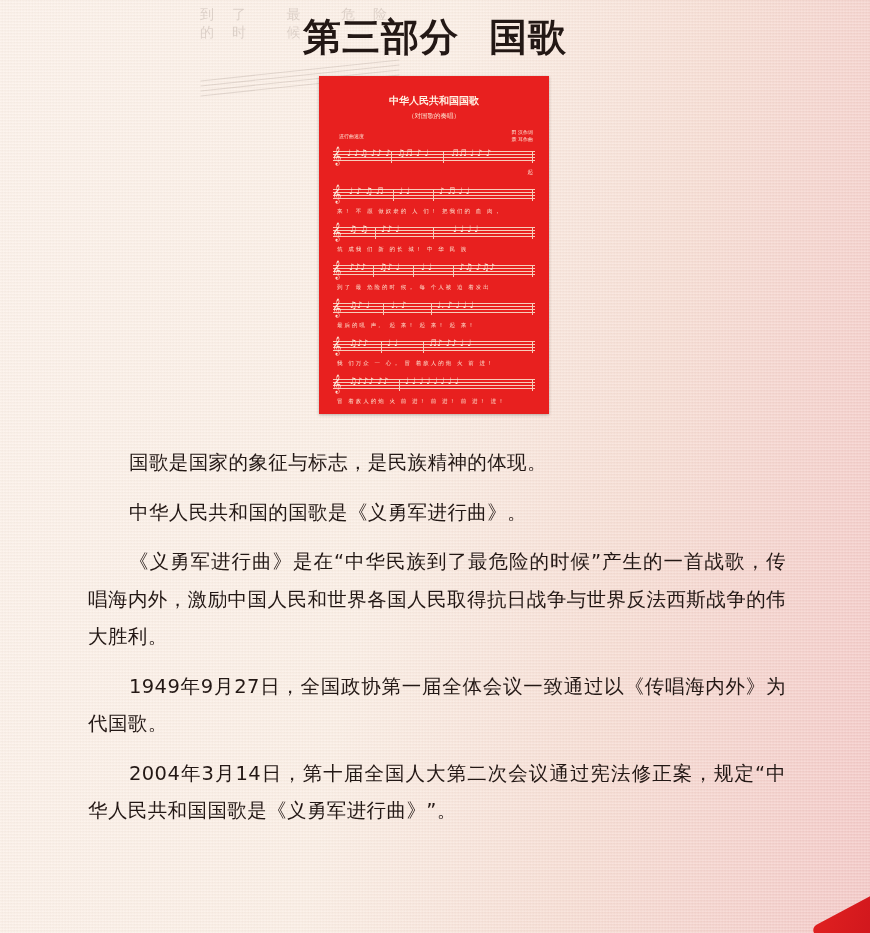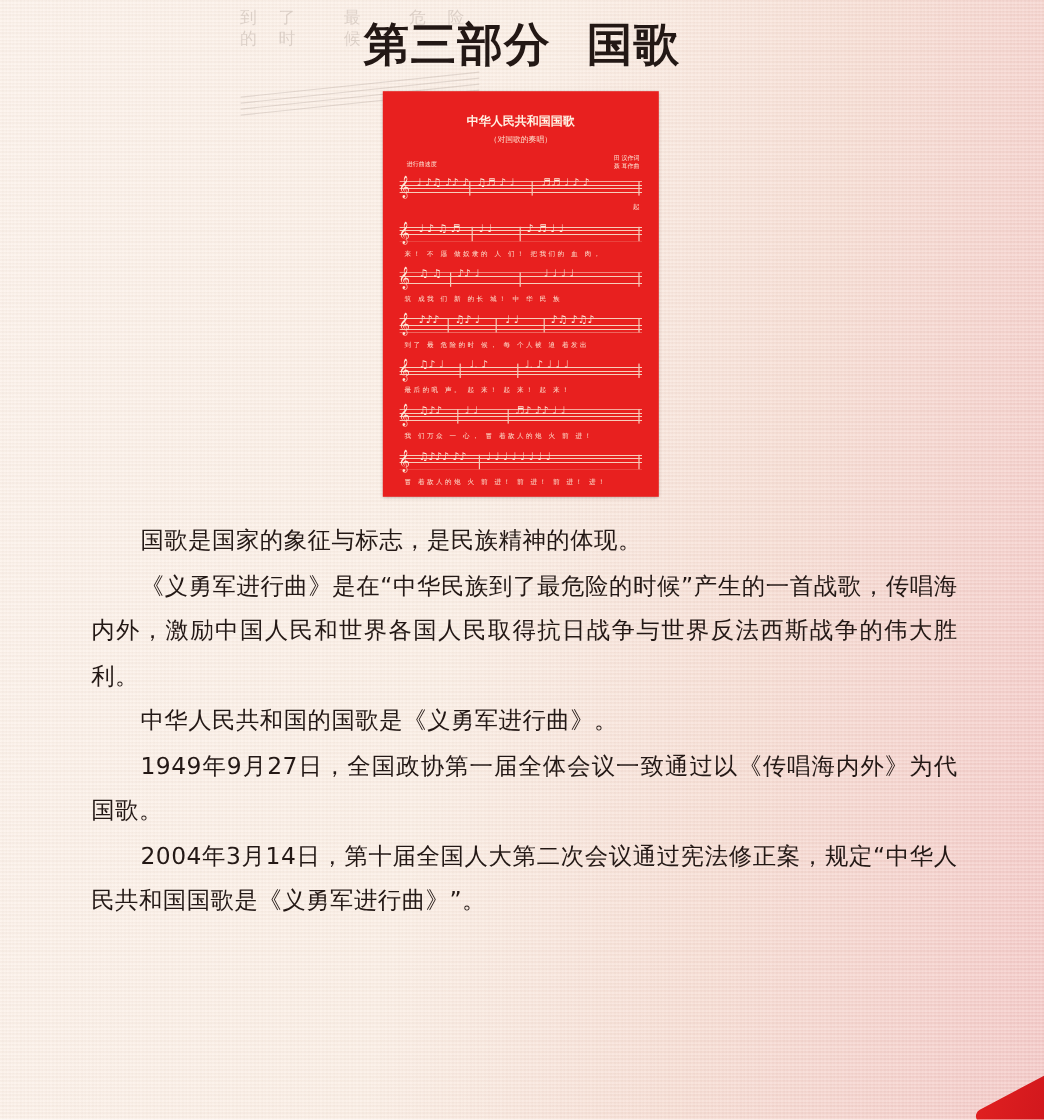--- a/index.html
+++ b/index.html
@@ -45,21 +45,21 @@
   .staff .clef { position: absolute; left: -1px; top: -5px; font-size: 16px; color: #fde7d8; font-family: "DejaVu Serif", serif; }
   .staff .bar { position: absolute; top: 0; width: 1px; height: 12px; background: #f7cdbb; }
   .staff .note { position: absolute; font-size: 9px; top: -3px; color: #fde7d8; font-family: "DejaVu Sans", sans-serif; }
   .lyrics { position: absolute; left: 4px; right: 0; top: 23px; font-size: 5.5px; letter-spacing: 2px; color: #fde2d0; white-space: nowrap; }
   .qi { position: absolute; right: 2px; top: 22px; font-size: 5.5px; }
   .body-text {
     position: absolute; left: 76px; top: 432px; width: 722px;
     font-size: 19.5px; line-height: 37.5px; color: #231815;
     letter-spacing: 0.4px;
   }
-  .body-text p { margin: 0; text-indent: 41px; text-align: justify; }
+  .body-text p { margin: 12px; text-indent: 41px; text-align: justify; }
 </style>
 </head>
 <body>
 
 <div class="bg-music">
   <div class="lyric" style="left:40px; top:6px;">到了 最 危险的时 候</div>
   <div class="line" style="left:40px; top:70px; width:200px;"></div>
   <div class="line" style="left:40px; top:75px; width:200px;"></div>
   <div class="line" style="left:40px; top:80px; width:200px;"></div>
   <div class="line" style="left:40px; top:85px; width:200px;"></div>
@@ -167,17 +167,17 @@
         <span class="bar" style="left:66px"></span>
       <span class="note" style="left:72px">♩ ♩ ♩ ♩ ♩ ♩ ♩ ♩</span>
         <span class="bar" style="left:199px"></span>
     </div>
     <div class="lyrics">冒 着敌人的炮 火 前 进！ 前 进！ 前 进！ 进！</div>
   </div>
 </div>
 
 <div class="body-text">
   <p>国歌是国家的象征与标志，是民族精神的体现。</p>
+  <p>中华人民共和国的国歌是《义勇军进行曲》。</p>
   <p>《义勇军进行曲》是在“中华民族到了最危险的时候”产生的一首战歌，传唱海内外，激励中国人民和世界各国人民取得抗日战争与世界反法西斯战争的伟大胜利。</p>
-  <p>中华人民共和国的国歌是《义勇军进行曲》。</p>
   <p>1949年9月27日，全国政协第一届全体会议一致通过以《传唱海内外》为代国歌。</p>
   <p>2004年3月14日，第十届全国人大第二次会议通过宪法修正案，规定“中华人民共和国国歌是《义勇军进行曲》”。</p>
 </div>
 
 </body></html>

